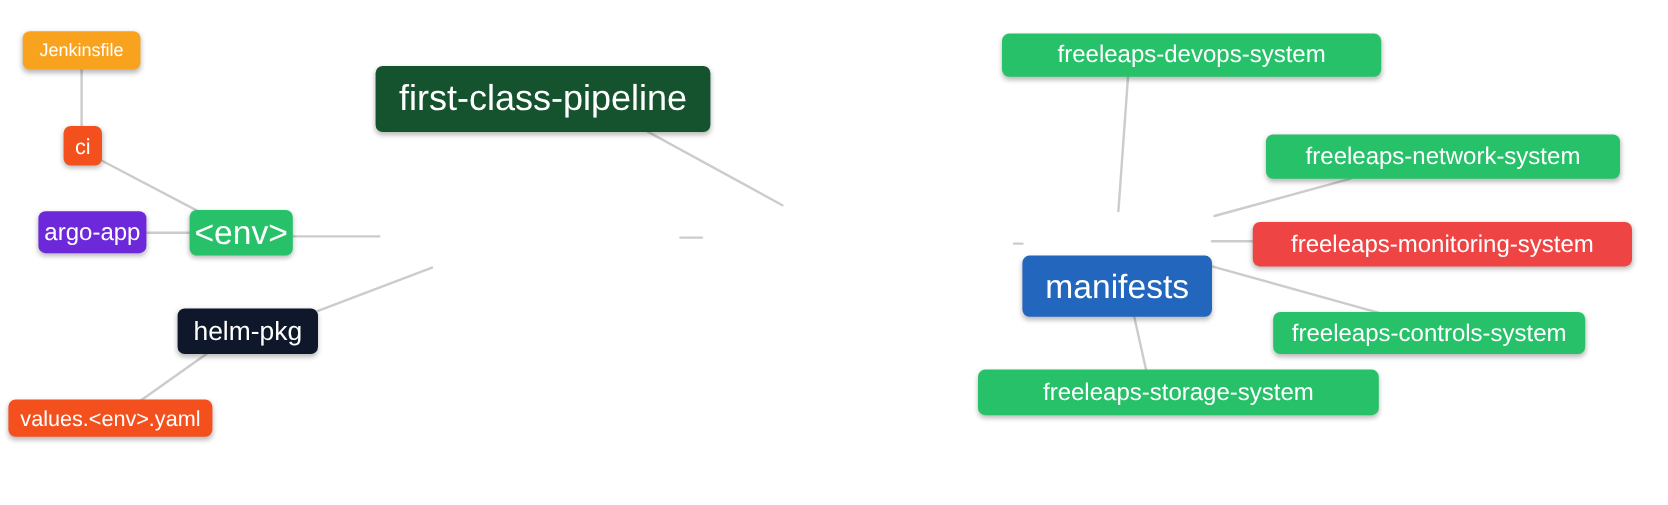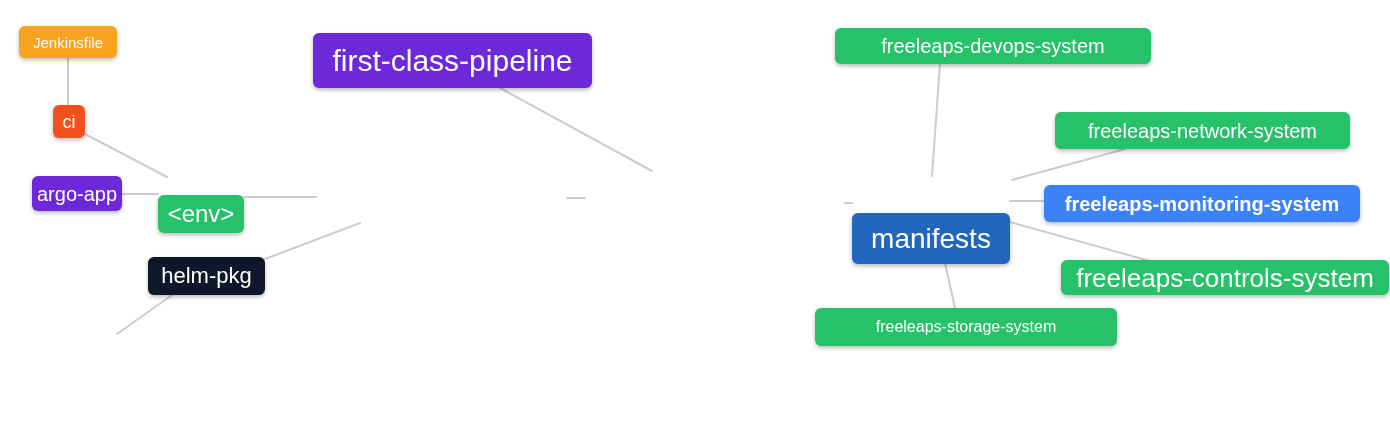--- a/index.html
+++ b/index.html
@@ -37,32 +37,32 @@
     box-shadow: 0 2px 4px rgba(0,0,0,0.28);
     white-space: nowrap;
     box-sizing: border-box;
     cursor: pointer;
     line-height: 1;
   }
   
   .n-jenkinsfile { left: 19px;  top: 26px;  width: 98px;  height: 32px; font-size: 15px; }
   .n-ci          { left: 53px;  top: 105px; width: 32px;  height: 33px; font-size: 18px; }
   .n-argo-app    { left: 32px;  top: 176px; width: 90px;  height: 35px; font-size: 20px; }
-  .n-env         { left: 158px; top: 175px; width: 86px;  height: 38px; font-size: 24px; margin-top: 20px; }
+  .n-env         { left: 158px; top: 175px; width: 86px;  height: 38px; font-size: 28px; }
   .n-helm-pkg    { left: 148px; top: 257px; width: 117px; height: 38px; font-size: 22px; }
   .n-values      { left: 7px;   top: 333px; width: 170px; height: 31px; font-size: 18px; }
   .n-fcp         { left: 313px; top: 33px;  width: 279px; height: 55px; font-size: 30px; }
   .n-service     { left: 316px; top: 171px; width: 251px; height: 52px; font-size: 30px; }
   .n-root        { left: 585px; top: 171px; width: 260px; height: 66px; font-size: 34px; border-radius: 7px; }
   .n-manifests   { left: 852px; top: 176px; width: 158px; height: 51px; font-size: 28px; }
   .n-devops      { left: 835px; top: 28px;  width: 316px; height: 36px; font-size: 20px; }
   .n-network     { left: 1055px;top: 112px; width: 295px; height: 37px; font-size: 20px; }
   .n-monitoring  { left: 1044px;top: 185px; width: 316px; height: 37px; font-size: 20px; }
-  .n-controls    { left: 1061px;top: 260px; width: 328px; height: 35px; font-size: 26px; }
-  .n-storage     { left: 815px; top: 308px; width: 302px; height: 38px; font-size: 16px; }
+  .n-controls    { left: 1061px;top: 260px; width: 260px; height: 35px; font-size: 20px; }
+  .n-storage     { left: 815px; top: 308px; width: 334px; height: 38px; font-size: 20px; }
 </style>
 </head>
 <body>
 
 <div class="canvas">
 
   <svg class="edges" viewBox="0 0 1390 421" aria-hidden="true">
     <line x1="68" y1="58" x2="68" y2="105"></line>
     <line x1="85" y1="134" x2="167" y2="177"></line>
     <line x1="122" y1="194" x2="158" y2="194"></line>
@@ -77,21 +77,22 @@
     <line x1="1010" y1="201" x2="1044" y2="201"></line>
     <line x1="1010" y1="222" x2="1150" y2="261"></line>
     <line x1="937" y1="227" x2="955" y2="308"></line>
   </svg>
 
   <div class="node n-jenkinsfile" style="background: rgb(249, 162, 30);">Jenkinsfile</div>
   <div class="node n-ci" style="background: rgb(244, 80, 30);">ci</div>
   <div class="node n-argo-app" style="background: #6d28d9;">argo-app</div>
   <div class="node n-env" style="background: rgb(39, 193, 105);">&lt;env&gt;</div>
   <div class="node n-helm-pkg" style="background: #0f172a;">helm-pkg</div>
-  <div class="node n-fcp" style="background: #6d28d9;">first-class-pipeline</div>
+  <div class="node n-values" style="background: rgb(244, 80, 30);">values.&lt;env&gt;.yaml</div>
+  <div class="node n-fcp" style="background: #14532d; margin-top: 22px;">first-class-pipeline</div>
   <div class="node n-manifests" style="background: rgb(34, 103, 189); margin-top: 37px;">manifests</div>
   <div class="node n-devops" style="background: rgb(39, 193, 105);">freeleaps-devops-system</div>
   <div class="node n-network" style="background: rgb(39, 193, 105);">freeleaps-network-system</div>
-  <div class="node n-monitoring" style="background: #3b82f6; font-weight: bold;">freeleaps-monitoring-system</div>
+  <div class="node n-monitoring" style="background: #ef4444;">freeleaps-monitoring-system</div>
   <div class="node n-controls" style="background: rgb(39, 193, 105);">freeleaps-controls-system</div>
   <div class="node n-storage" style="background: rgb(39, 193, 105);">freeleaps-storage-system</div>
 
 </div>
 
 </body></html>

